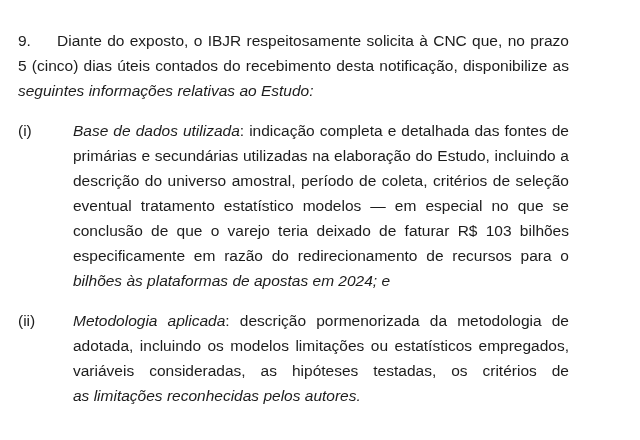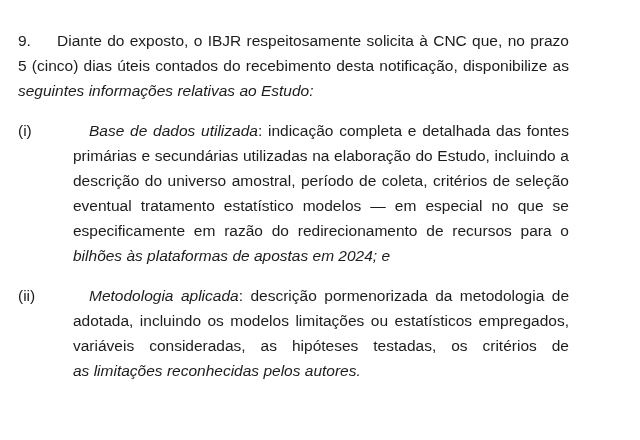--- a/index.html
+++ b/index.html
@@ -52,40 +52,40 @@
     top: 0;
     height: 25px;
     line-height: 25px;
   }
   .pnum {
     display: inline-block;
     width: 39px;
   }
   .lead-italic {
     font-style: italic;
-    margin-left: 16px;
   }
 </style>
 </head>
 <body>
 
 <div class="doc">
 
   <div class="para">
     <div class="line"><span class="pnum">9.</span><span>Diante do exposto, o IBJR respeitosamente solicita à CNC que, no prazo de</span></div>
     <div class="line">5 (cinco) dias úteis contados do recebimento desta notificação, disponibilize as</div>
     <div class="line last">seguintes informações relativas ao Estudo:</div>
   </div>
 
   <div class="item">
     <span class="item-label">(i)</span>
     <div class="line"><em class="lead-italic">Base de dados utilizada</em><span>: indicação completa e detalhada das fontes de dados</span></div>
     <div class="line">primárias e secundárias utilizadas na elaboração do Estudo, incluindo a</div>
     <div class="line">descrição do universo amostral, período de coleta, critérios de seleção e</div>
     <div class="line">eventual tratamento estatístico modelos — em especial no que se refere à</div>
+    <div class="line">conclusão de que o varejo teria deixado de faturar R$ 103 bilhões</div>
     <div class="line">especificamente em razão do redirecionamento de recursos para o mercado</div>
     <div class="line last">bilhões às plataformas de apostas em 2024; e</div>
   </div>
 
   <div class="item">
     <span class="item-label">(ii)</span>
     <div class="line"><em class="lead-italic">Metodologia aplicada</em><span>: descrição pormenorizada da metodologia de pesquisa</span></div>
     <div class="line">adotada, incluindo os modelos limitações ou estatísticos empregados, as</div>
     <div class="line">variáveis consideradas, as hipóteses testadas, os critérios de causalidade e</div>
     <div class="line last">as limitações reconhecidas pelos autores.</div>

